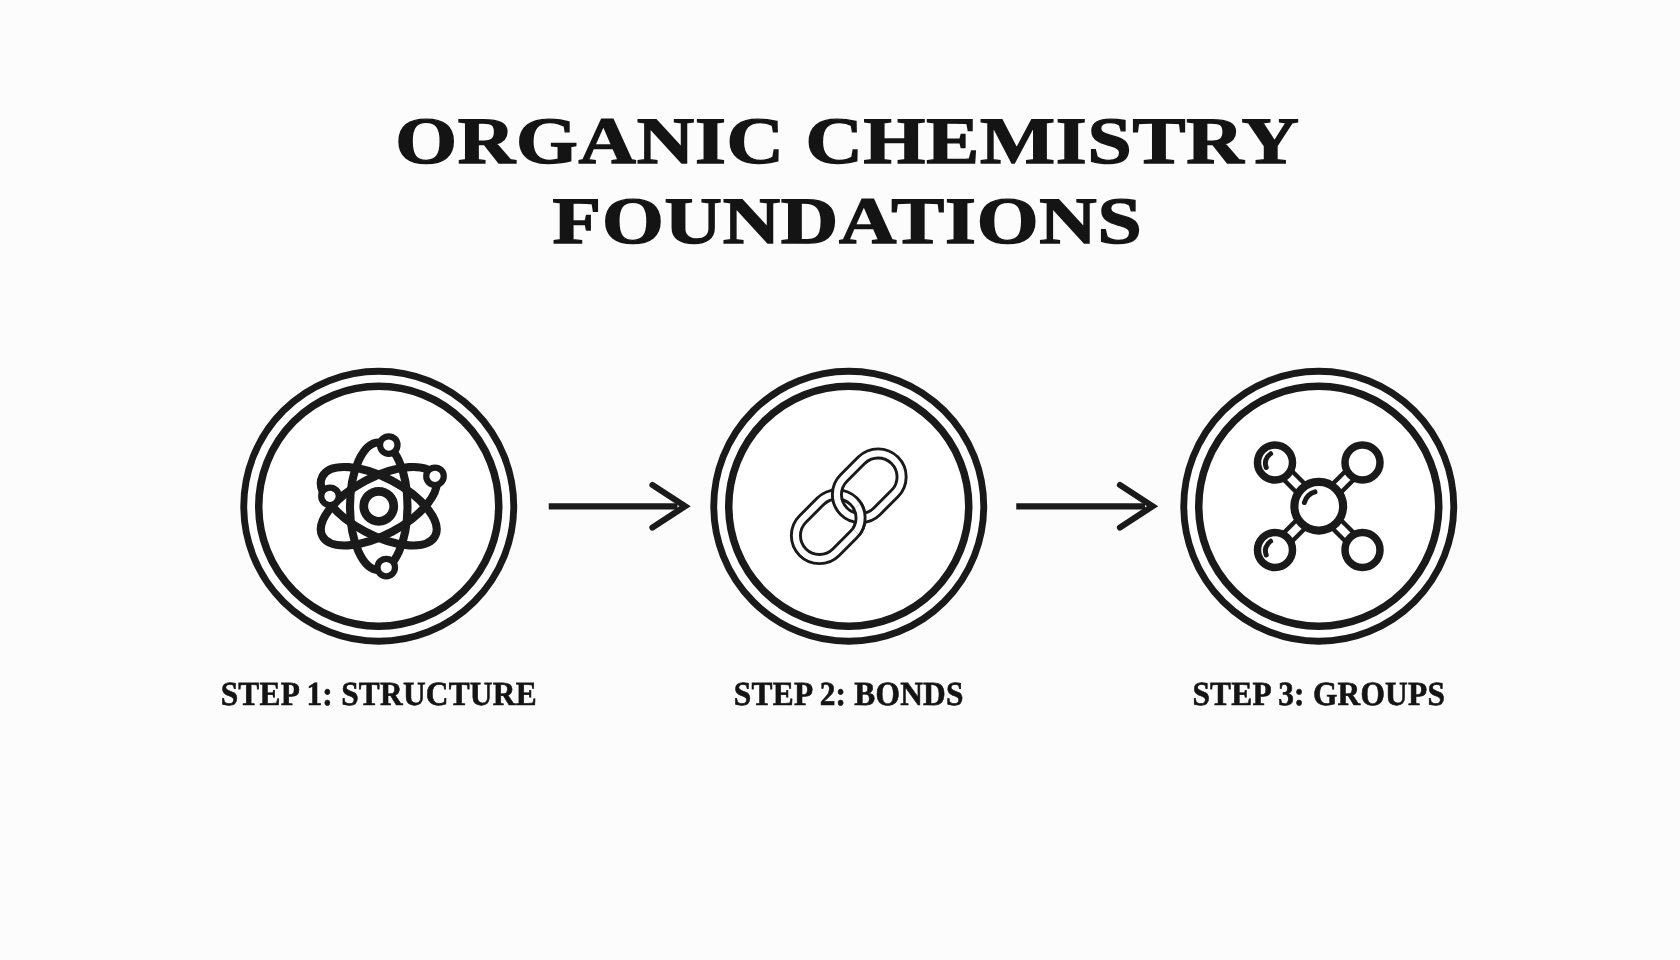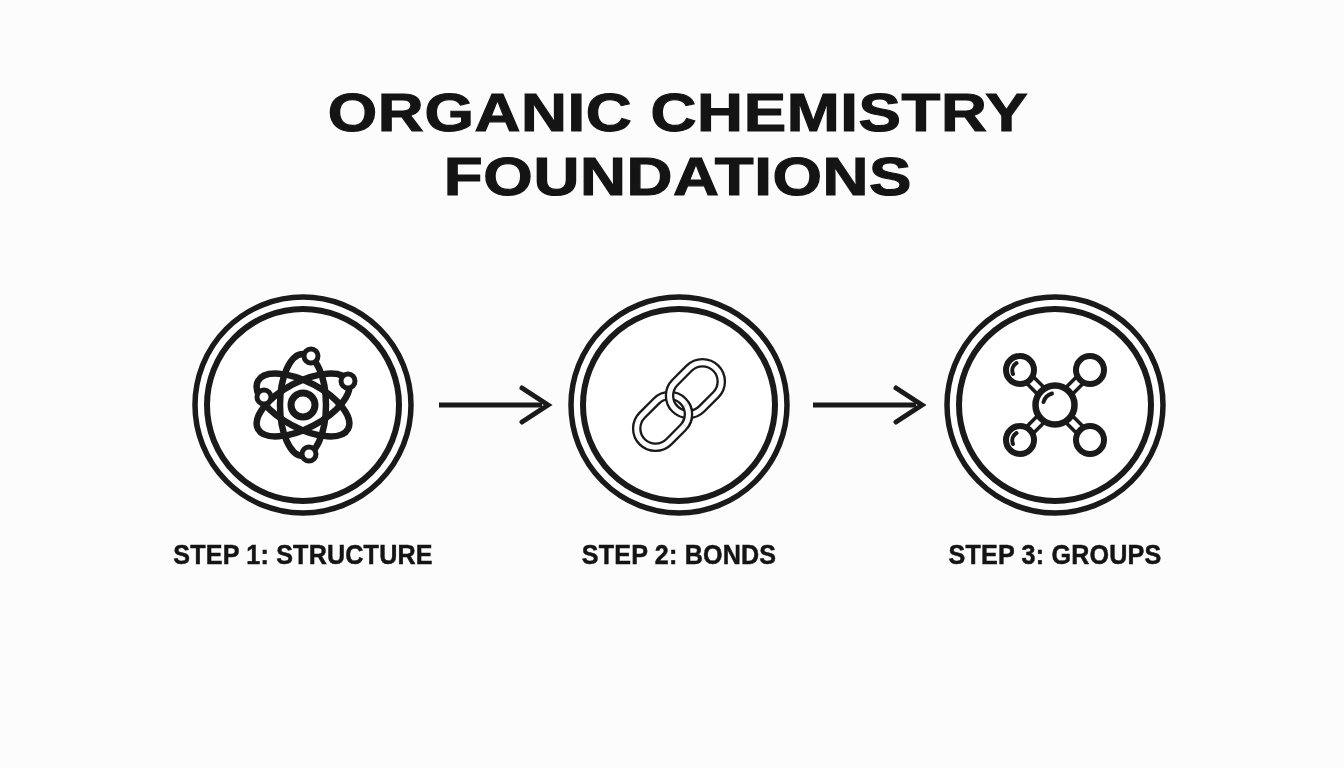--- a/index.html
+++ b/index.html
@@ -6,21 +6,21 @@
     --bg:#fcfcfc;
     --line:#1a1a1a;
     --text:#141414;
     --fill:#ffffff;
   }
   html,body{margin:0;padding:0;background:var(--bg);}
   .canvas{
     position:relative;
     width:1344px;height:768px;
     background:var(--bg);
-    font-family:Liberation Sans, sans-serif;
+    font-family:Liberation Serif, serif;
     overflow:hidden;
   }
   .title{
     position:absolute;
     top:81px;left:0;width:100%;
     margin:0;
     text-align:center;
     font-size:53px;
     line-height:64px;
     font-weight:bold;

